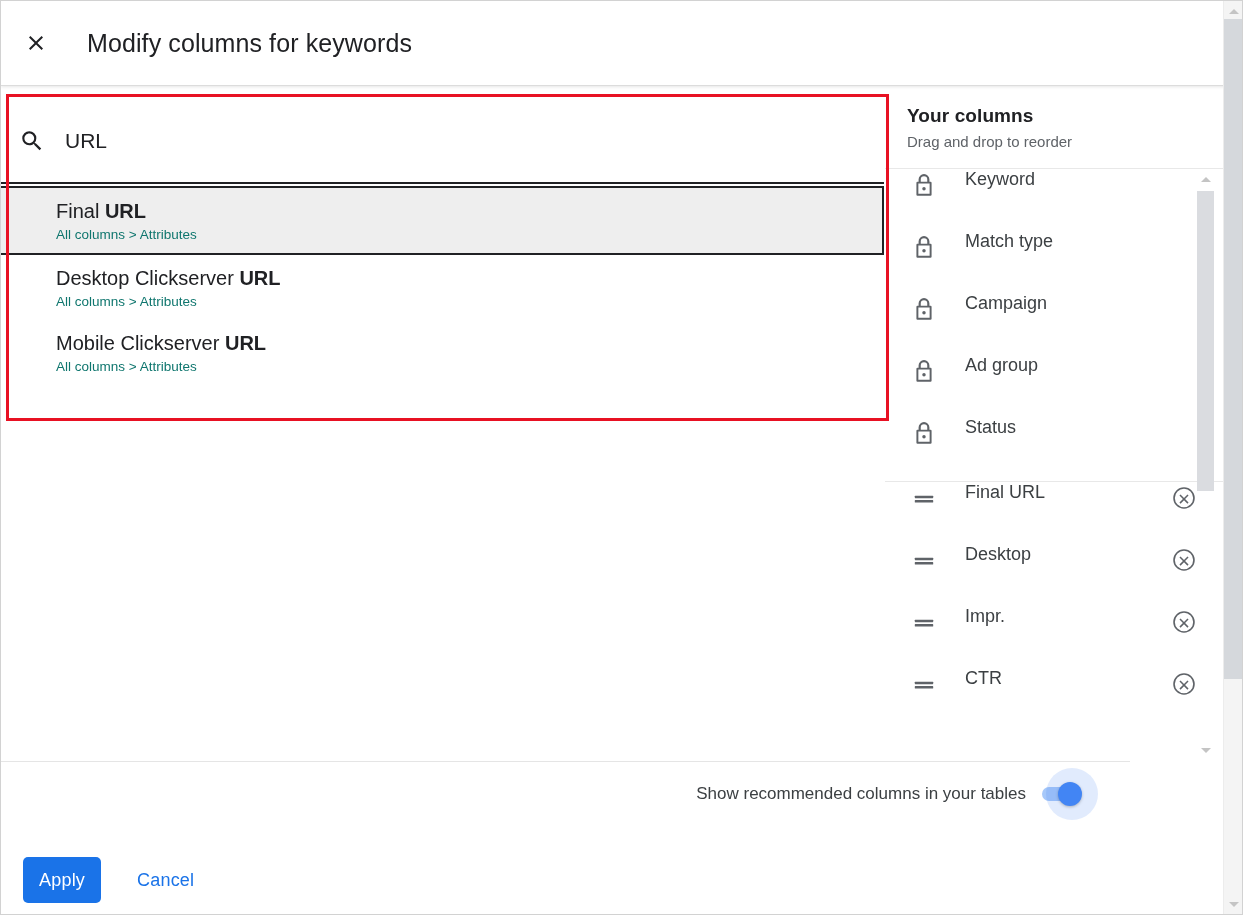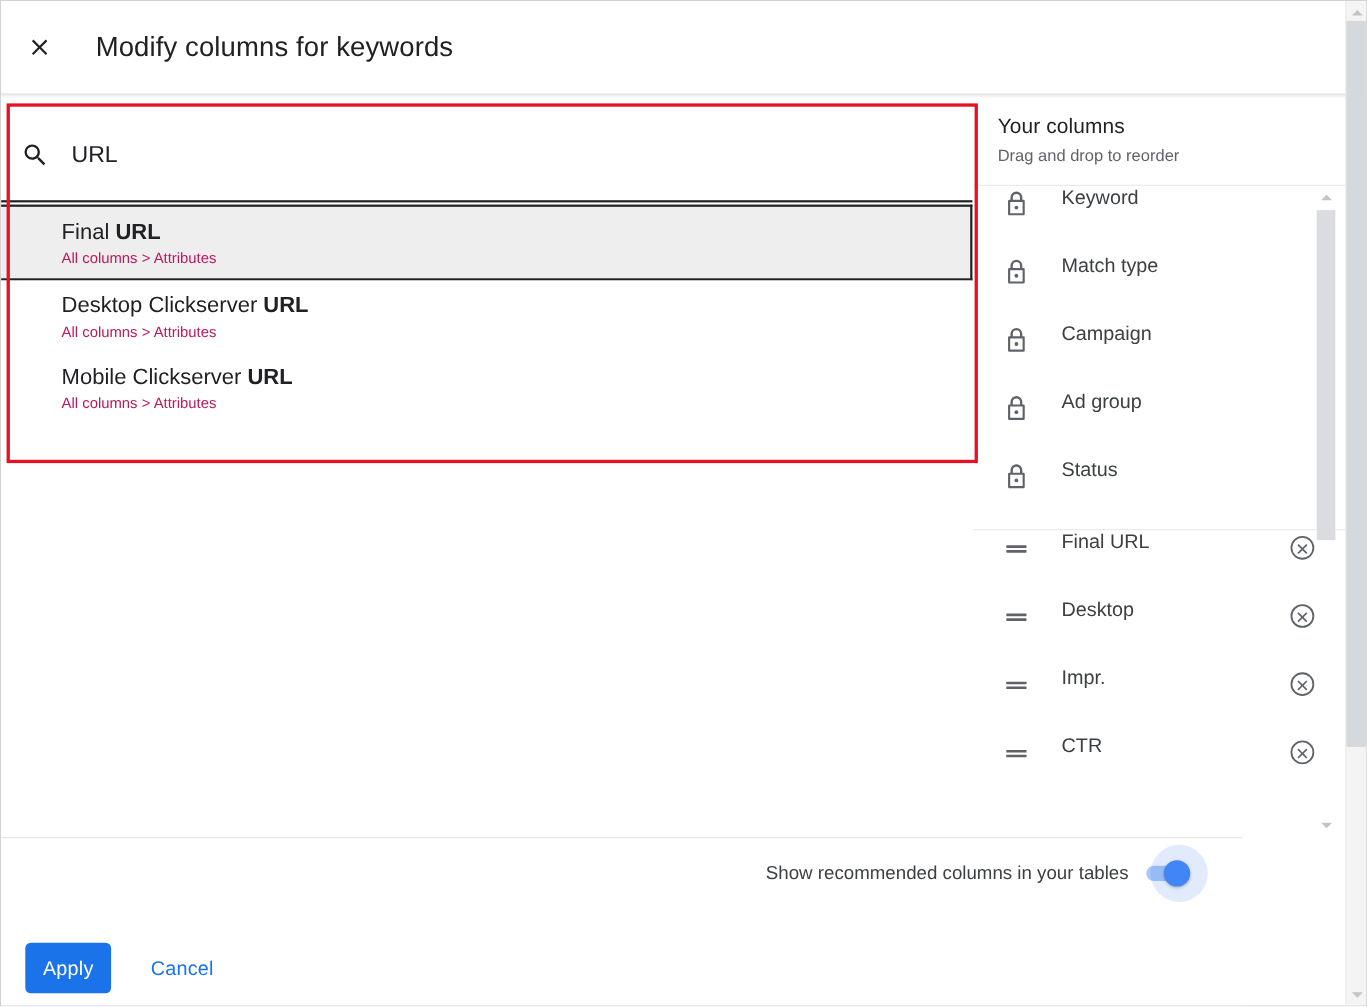--- a/index.html
+++ b/index.html
@@ -96,21 +96,21 @@
     border-bottom: 2px solid #202124;
     border-right: 2px solid #202124;
     height: 69px;
   }
   .sugg-title {
     font-size: 20px; color: #202124; line-height: 1.1;
     font-weight: 400; white-space: nowrap;
   }
   .sugg-title b { font-weight: 700; }
   .sugg-sub {
-    font-size: 13.5px; color: #be185d; margin-top: 5px;
+    font-size: 13.5px; color: #0f766e; margin-top: 5px;
     white-space: nowrap;
   }
 
   
   #annotation-box {
     position: absolute;
     left: 5px; top: 93px;
     width: 883px; height: 327px;
     border: 3px solid #e81123;
     pointer-events: none;
@@ -122,21 +122,21 @@
     position: absolute; left: 884px; top: 0;
     width: 357px; height: 674px;
     background: #ffffff;
   }
   #right-head {
     padding: 18px 0 12px 22px;
     border-bottom: 1px solid #e8e8e8;
     height: 82px;
   }
   #right-head-title {
-    font-size: 19px; color: #202124; font-weight: 400;
+    font-size: 19px; color: #202124; font-weight: 700;
     letter-spacing: .1px;
   }
   #right-head-sub {
     font-size: 15px; color: #5f6368; margin-top: 6px;
   }
 
   #col-list {
     position: relative;
     height: 592px;
     overflow: hidden;

